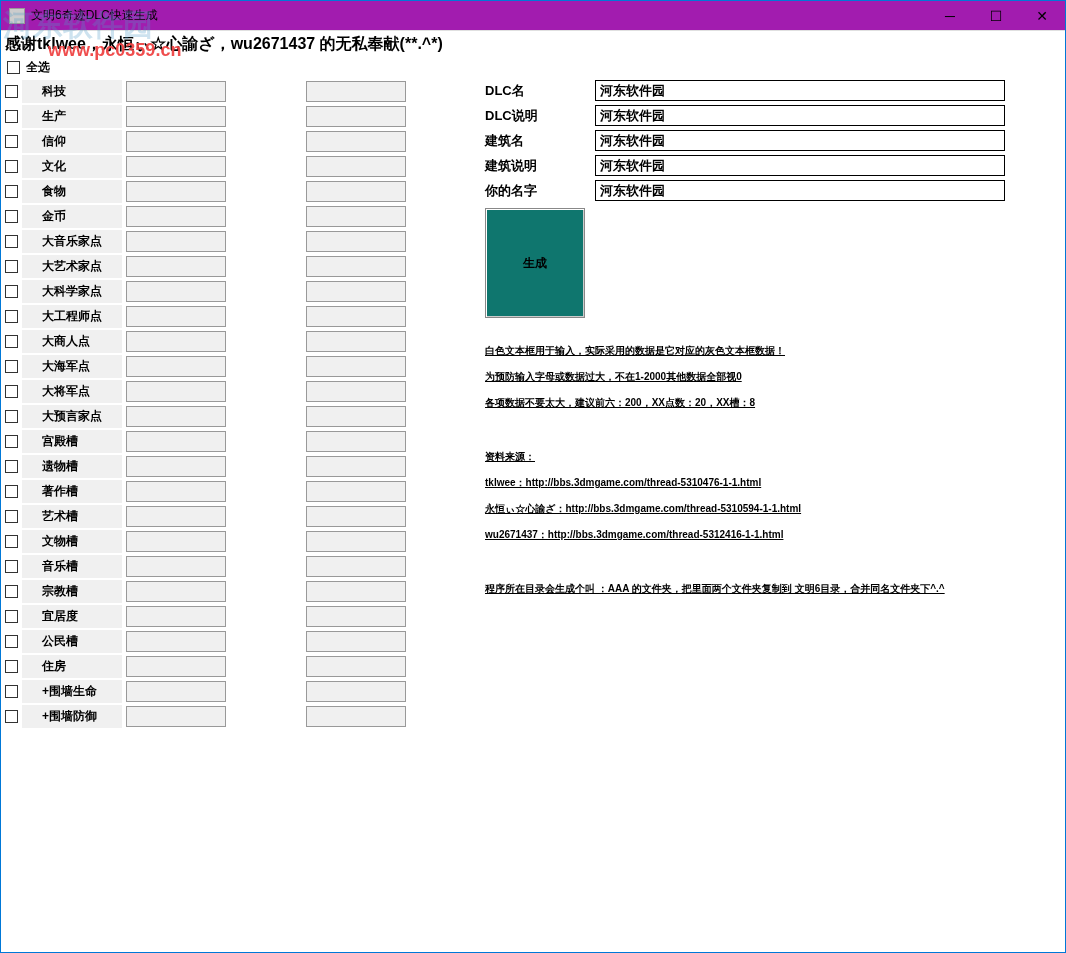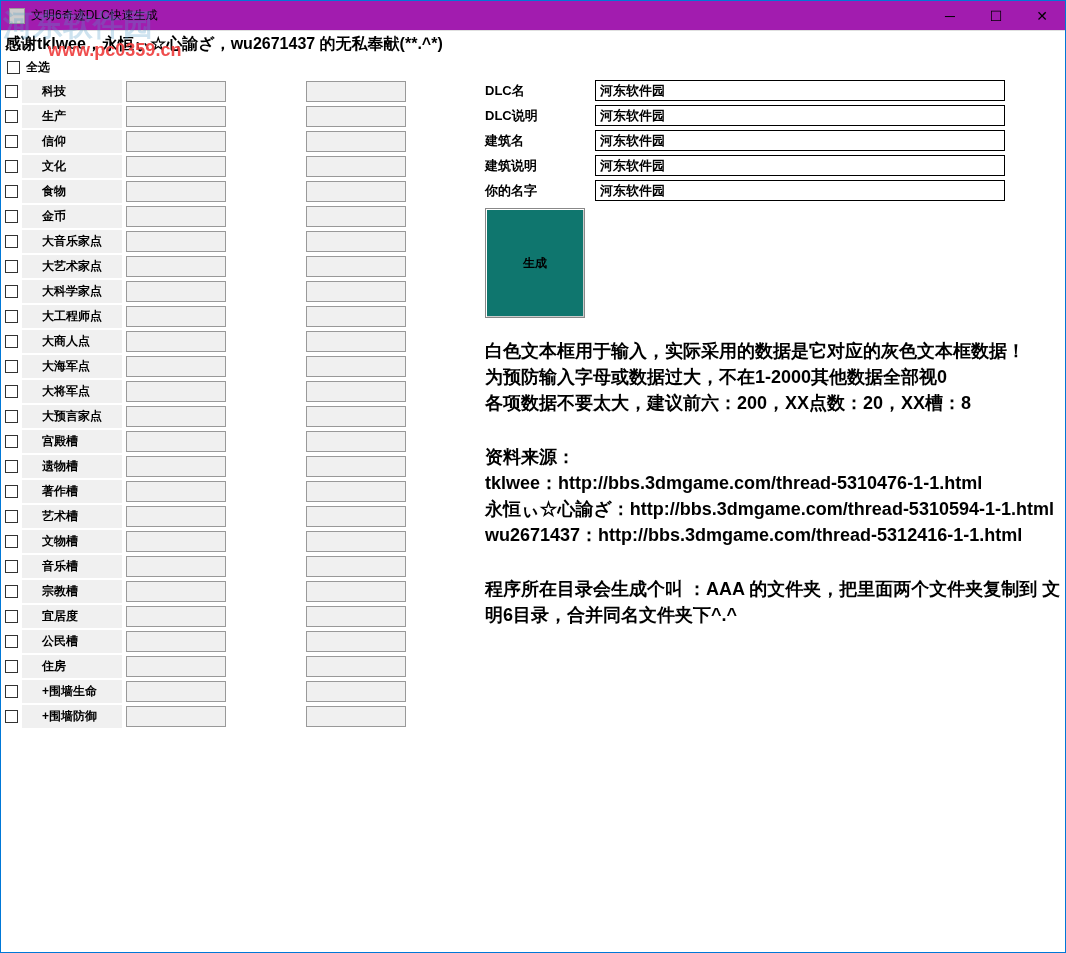--- a/index.html
+++ b/index.html
@@ -168,23 +168,24 @@
       font-size: 15px;
       font-weight: bold;
       display: flex;
       align-items: center;
       justify-content: center;
       cursor: pointer;
       box-shadow: 1px 1px 0 #fff inset, -1px -1px 0 #ccc inset;
     }
     .info-text {
       font-weight: bold;
-      font-size: 18px;
+      font-size: 10px;
       line-height: 26px;
       margin-bottom: 0;
+      text-decoration: underline;
     }
     .info-section {
       margin-bottom: 28px;
     }
   </style>
 </head>
 <body>
 
 <div class="titlebar">
   <div class="titlebar-left">

